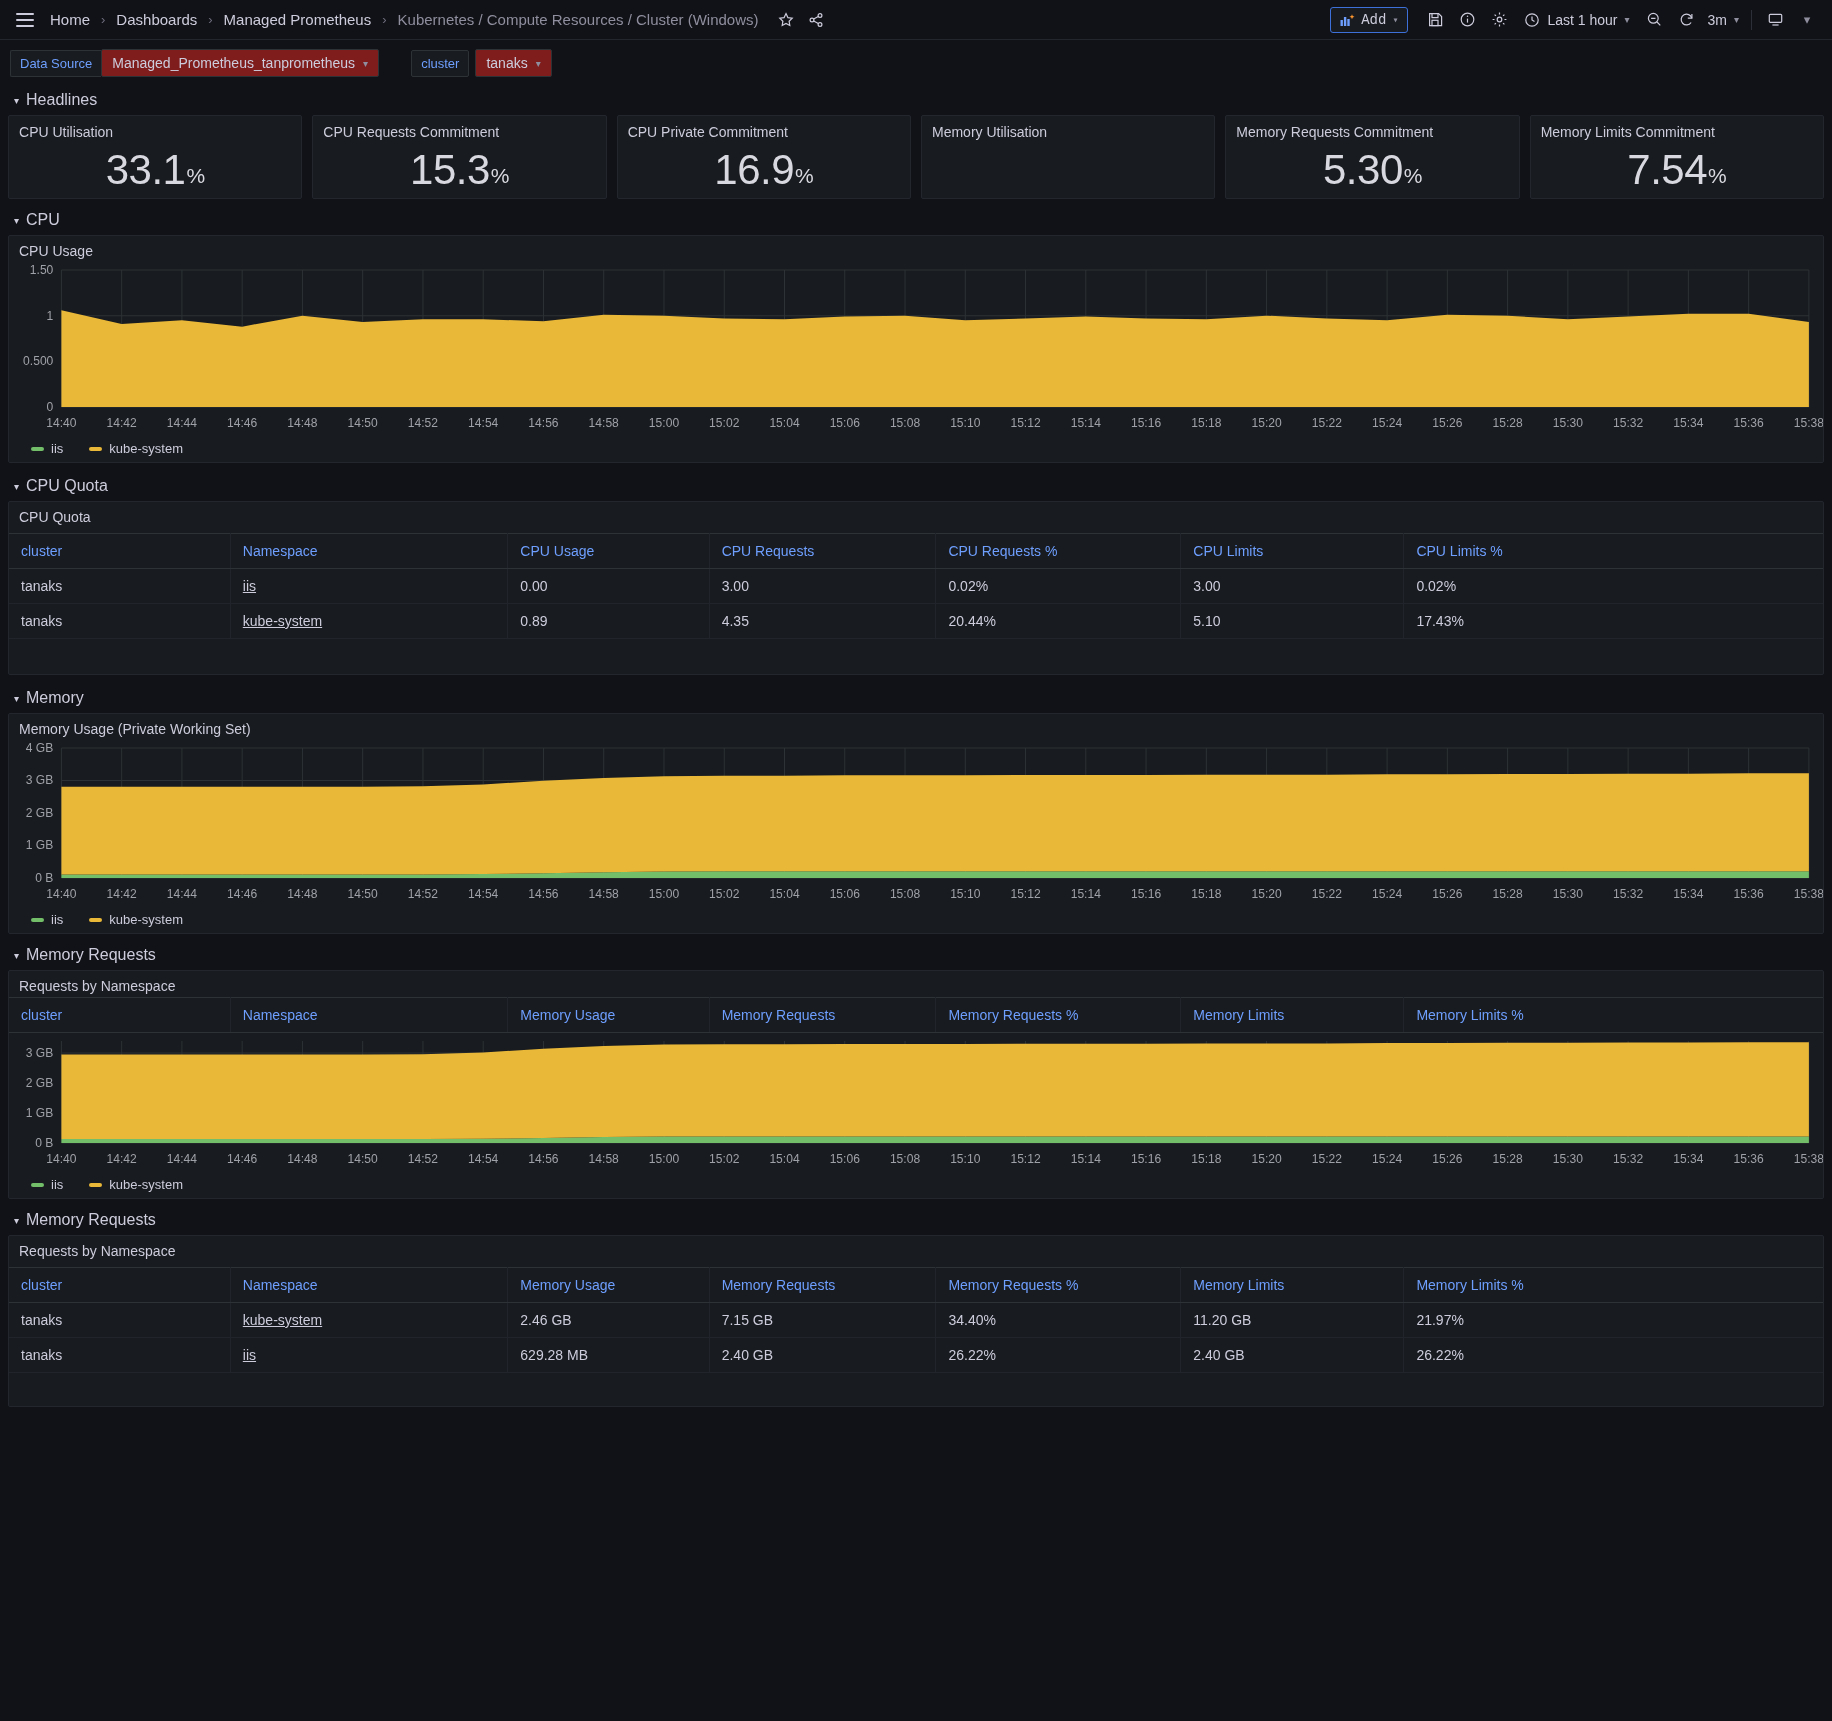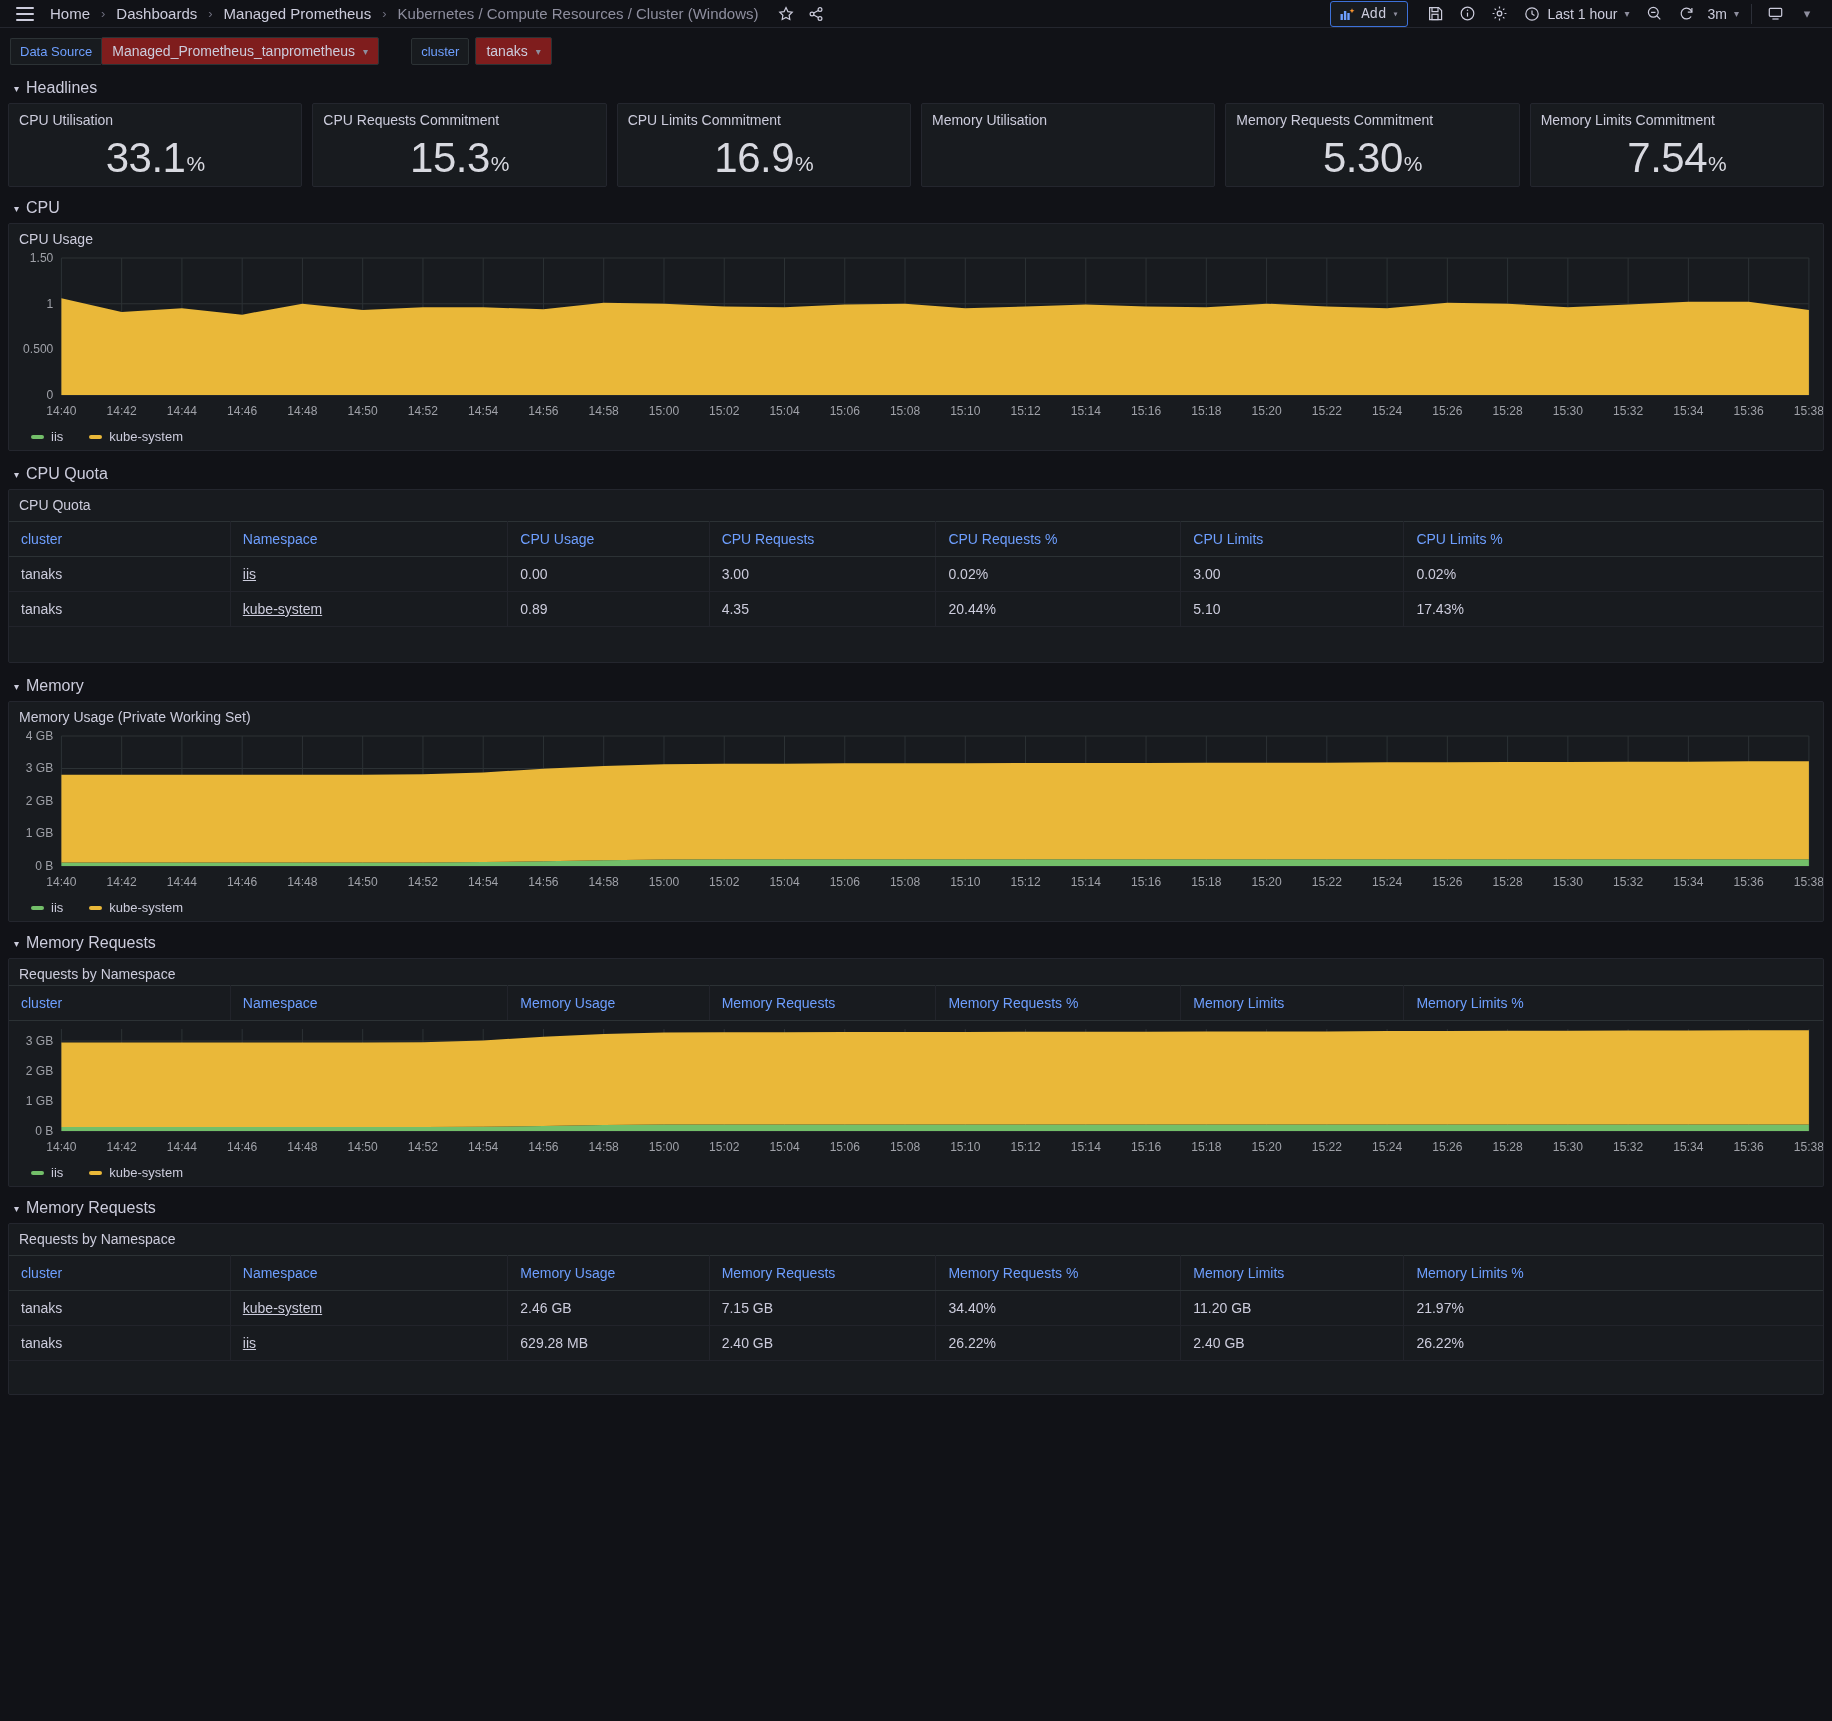--- a/index.html
+++ b/index.html
@@ -6,21 +6,21 @@
   html, body {
     width: 1832px; height: 1721px;
     background: #111217;
     font-family: "Liberation Sans", sans-serif;
     color: #ccccdc;
     overflow: hidden;
   }
 
   
   .topbar {
-    height: 28px; display: flex; align-items: center;
+    height: 40px; display: flex; align-items: center;
     background: #111217; border-bottom: 1px solid #24262e;
     padding: 0 10px; gap: 0;
   }
   .hamburger { width: 30px; height: 30px; display:flex; flex-direction:column;
     justify-content:center; align-items:center; gap:4px; cursor:pointer; margin-right:8px;}
   .hamburger span { display:block; width:18px; height:2px; background:#ccccdc; border-radius:1px;}
   .crumbs { display:flex; align-items:center; gap:0; font-size:15px; }
   .crumb { color:#ccccdc; padding:0 2px; cursor:pointer; white-space:nowrap;}
   .crumb.last { color:#8e8e9e; }
   .crumb-sep { color:#6e6e7e; margin:0 9px; font-size:13px; }
@@ -236,21 +236,21 @@
     </div>
   </div>
   <div class="panel stat">
     <div class="stat-title">CPU Requests Commitment</div>
     <div class="stat-value">
       <span>15.3</span>
         <span class="stat-unit">%</span>
     </div>
   </div>
   <div class="panel stat">
-    <div class="stat-title">CPU Limits Commitment</div>
+    <div class="stat-title">CPU Private Commitment</div>
     <div class="stat-value">
       <span>16.9</span>
         <span class="stat-unit">%</span>
     </div>
   </div>
   <div class="panel stat">
     <div class="stat-title">Memory Utilisation</div>
   </div>
   <div class="panel stat">
     <div class="stat-title">Memory Requests Commitment</div>

